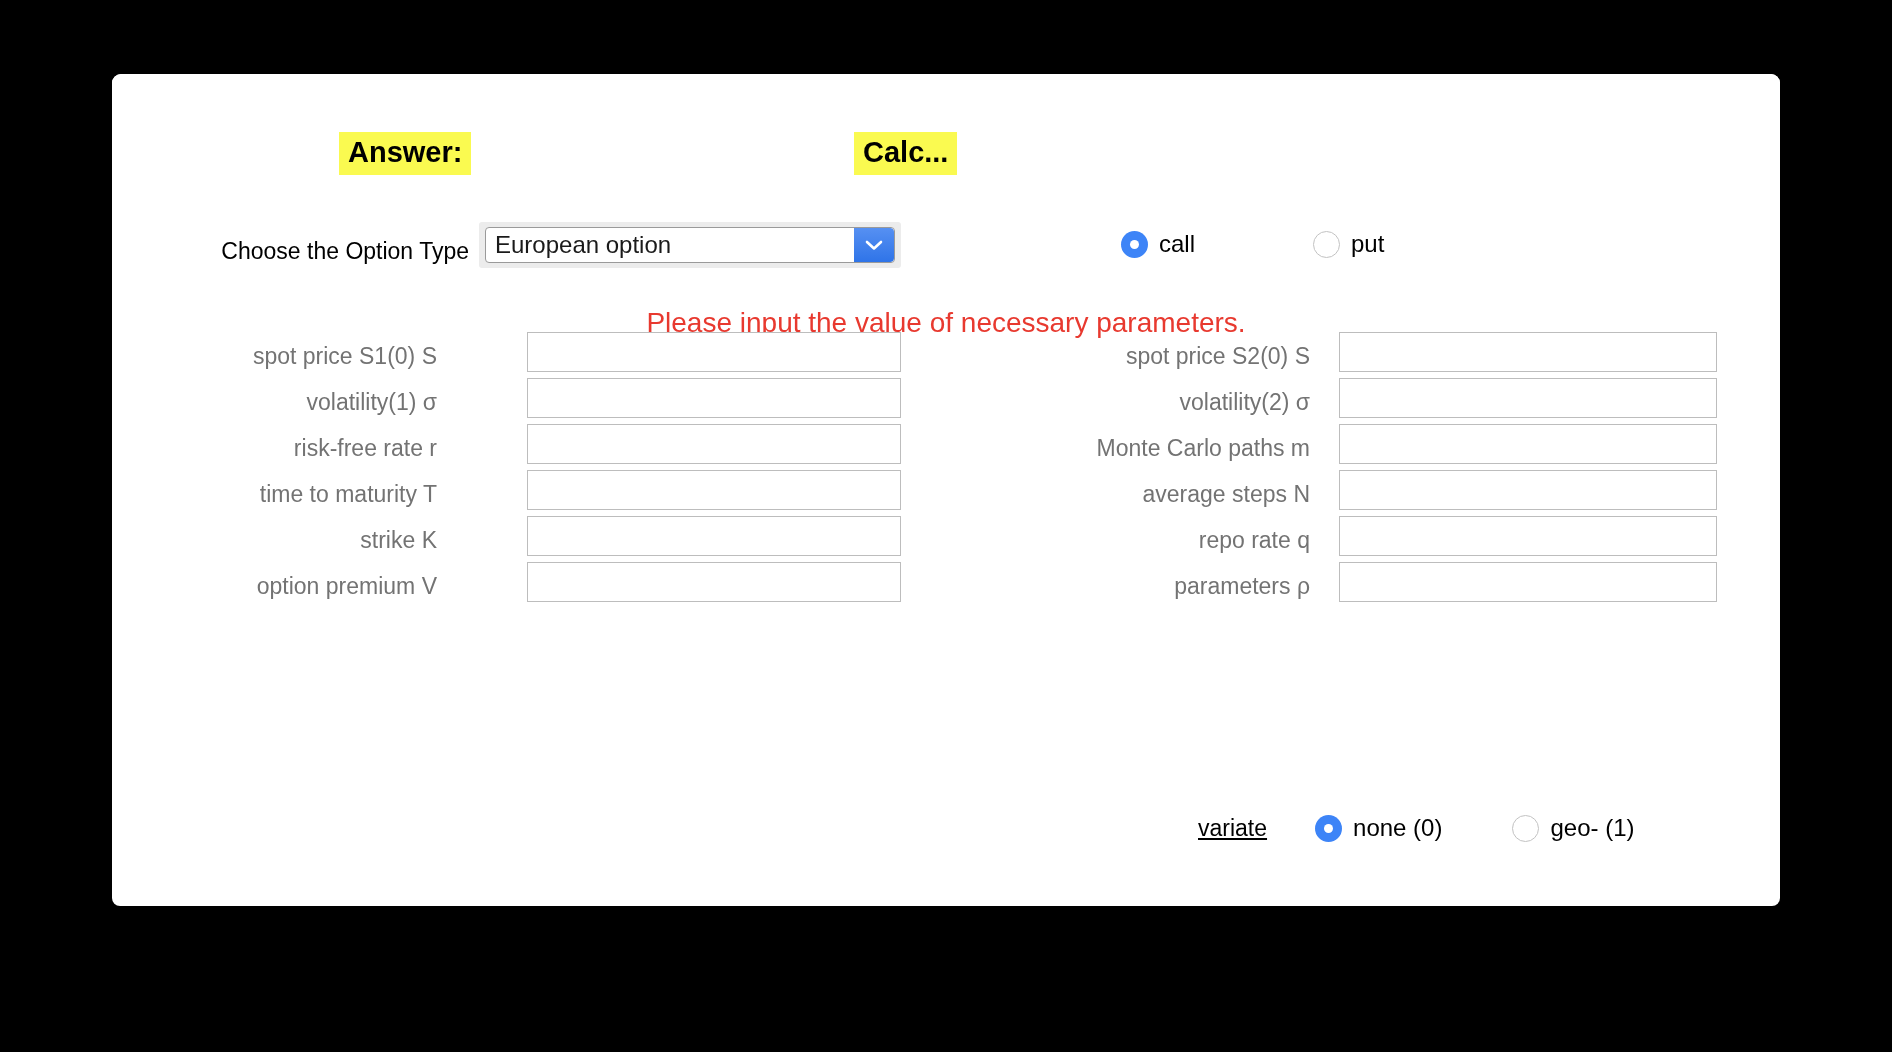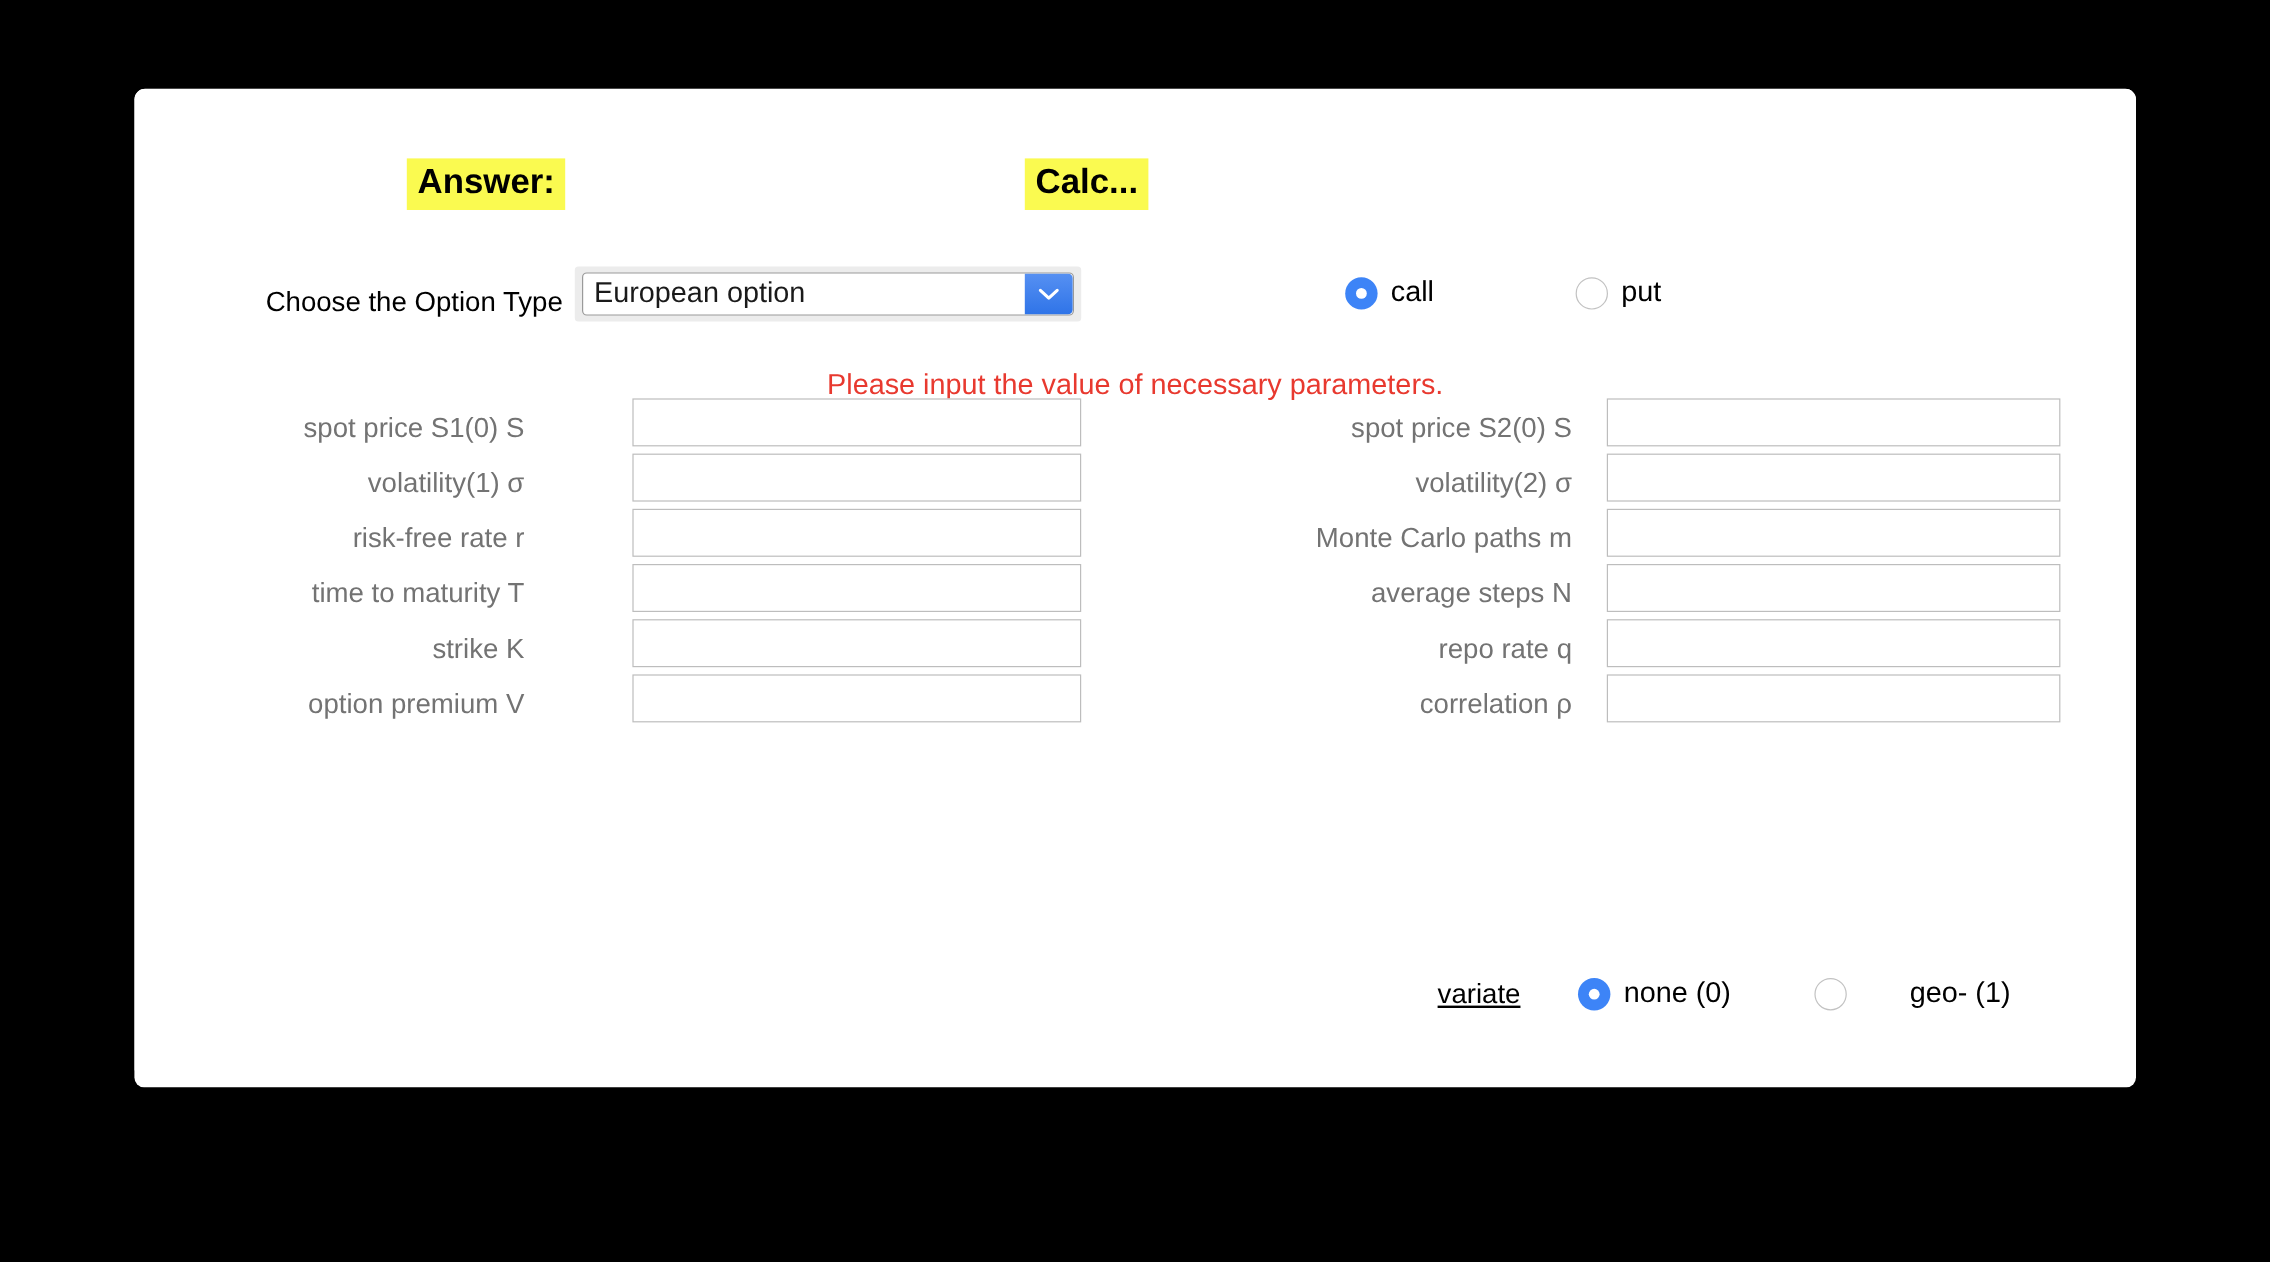--- a/index.html
+++ b/index.html
@@ -150,21 +150,21 @@
   .radio-label { font-size: 24px; color: #000; }
 
   #callput-group { left: 1009px; top: 156px; }
   #callput-group .radio-item + .radio-item { margin-left: 118px; }
 
   
   #warning-text {
     position: absolute;
     left: 0; right: 0; top: 233px;
     text-align: center;
-    font-size: 24px;
+    font-size: 28px;
     color: #e8392f;
     font-weight: 500;
   }
 
   
   .field-label {
     position: absolute;
     text-align: right;
     font-size: 23px;
     color: #737373;
@@ -184,21 +184,21 @@
 
   
   #variate-row { left: 1086px; top: 740px; }
   #variate-label {
     font-size: 23px;
     color: #000;
     margin-right: 48px;
     white-space: nowrap;
     text-decoration: underline;
   }
-  #variate-row .radio-item + .radio-item { margin-left: 70px; gap: 41px; }
+  #variate-row .radio-item + .radio-item { margin-left: 70px; }
 </style>
 </head>
 <body>
 
 <div id="window">
 
 
   <div id="content">
 
     <div class="hl" id="answer-label">Answer:</div>
@@ -259,21 +259,21 @@
 
       <div class="field-label" style="top:354px">Monte Carlo paths m</div>
       <input class="field-input" style="top: 350px;" value="">
 
       <div class="field-label" style="top:400px">average steps N</div>
       <input class="field-input" style="top: 396px;" value="">
 
       <div class="field-label" style="top:446px">repo rate q</div>
       <input class="field-input" style="top: 442px;" value="">
 
-      <div class="field-label" style="top:492px">correlation ρ</div>
+      <div class="field-label" style="top:492px">parameters ρ</div>
       <input class="field-input" style="top: 488px;" value="">
     </div>
 
     <div class="radio-group" id="variate-row">
       <span id="variate-label">variate</span>
       <div class="radio-item">
         <span class="radio-dot on"></span>
         <span class="radio-label">none (0)</span>
       </div>
       <div class="radio-item">

